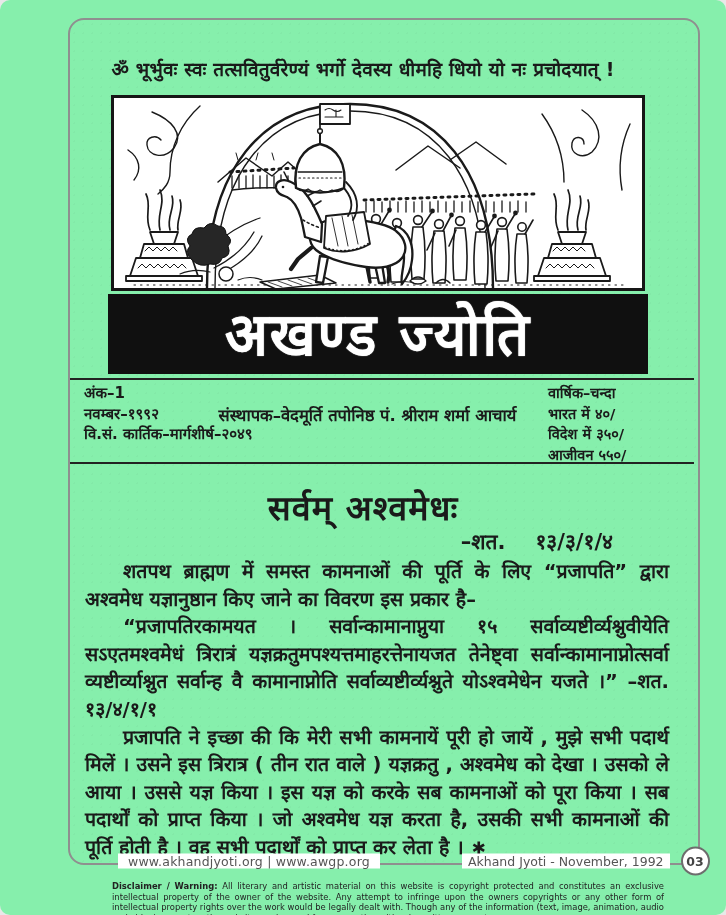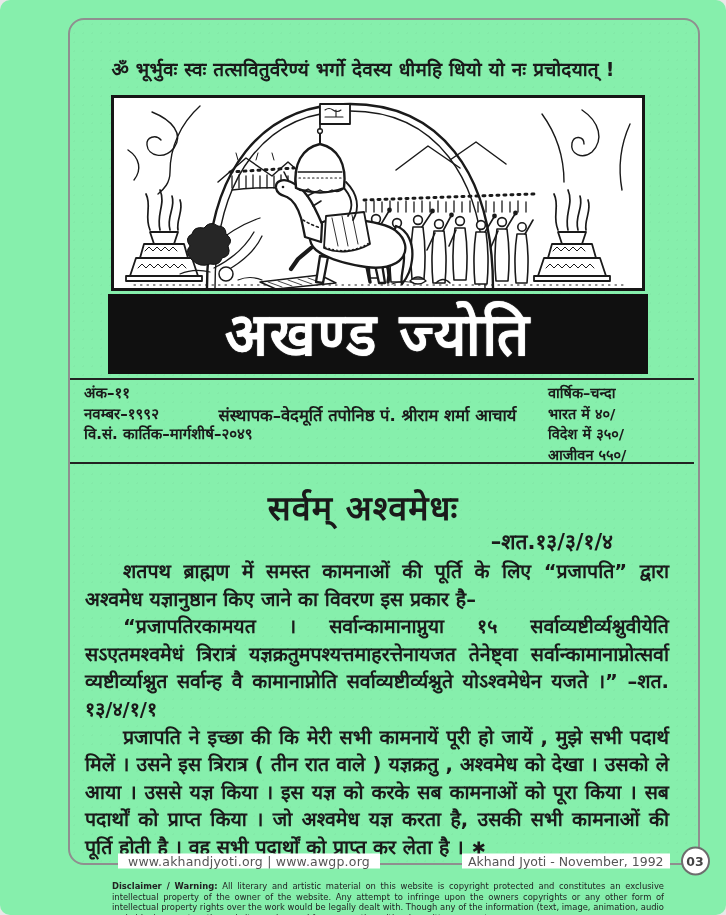--- a/index.html
+++ b/index.html
@@ -20,21 +20,21 @@
   .rule{position:absolute;left:70px;width:624px;height:2px;background:#222;}
   .info-left{position:absolute;left:84px;top:383px;width:220px;font-size:15px;
              line-height:20.5px;font-weight:700;}
   .info-center{position:absolute;left:195px;top:403px;width:345px;text-align:center;
                font-size:16.5px;font-weight:700;white-space:nowrap;}
   .info-right{position:absolute;left:548px;top:383px;width:112px;font-size:14.5px;
               line-height:20.5px;font-weight:700;}
   .art-title{position:absolute;left:85px;top:484px;width:556px;text-align:center;
              font-size:34px;font-weight:700;letter-spacing:1px;}
   .art-cite{position:absolute;left:85px;top:527px;width:556px;display:flex;
-            justify-content:flex-end;padding-right:28px;box-sizing:border-box;
+            justify-content:flex-end;gap:30px;padding-right:28px;box-sizing:border-box;
             font-size:21px;font-weight:700;}
   .body-text{position:absolute;left:85px;top:558px;width:584px;font-size:19.5px;
              line-height:27.6px;font-weight:700;text-align:justify;}
   .body-text p{margin:0;text-indent:38px;}
   .end-mark{font-size:17px;margin-left:8px;}
   .footer-left{position:absolute;left:118px;top:861px;transform:translateY(-50%);
                background:#fff;padding:0 10px;font-size:12.5px;color:#555;letter-spacing:.2px;}
   .footer-right{position:absolute;left:462px;top:861px;transform:translateY(-50%);
                 display:flex;align-items:center;gap:11px;}
   .footer-right .txt{background:#fff;padding:0 6px;font-size:12.5px;color:#555;}
@@ -234,21 +234,21 @@
     </svg>
   </div>
 
   <div class="banner">
     <span class="banner-title">अखण्ड ज्योति</span>
   </div>
 
   <div class="rule" style="top:378px;"></div>
   <div class="rule" style="top:462px;"></div>
   <div class="info-left">
-    <div>अंक–११</div>
+    <div>अंक–1</div>
     <div>नवम्बर–१९९२</div>
     <div>वि.सं. कार्तिक–मार्गशीर्ष–२०४९</div>
   </div>
   <div class="info-center">संस्थापक–वेदमूर्ति तपोनिष्ठ पं. श्रीराम शर्मा आचार्य</div>
   <div class="info-right">
     <div>वार्षिक–चन्दा</div>
     <div>भारत में ४०/</div>
     <div>विदेश में ३५०/</div>
     <div>आजीवन ५५०/</div>
   </div>

